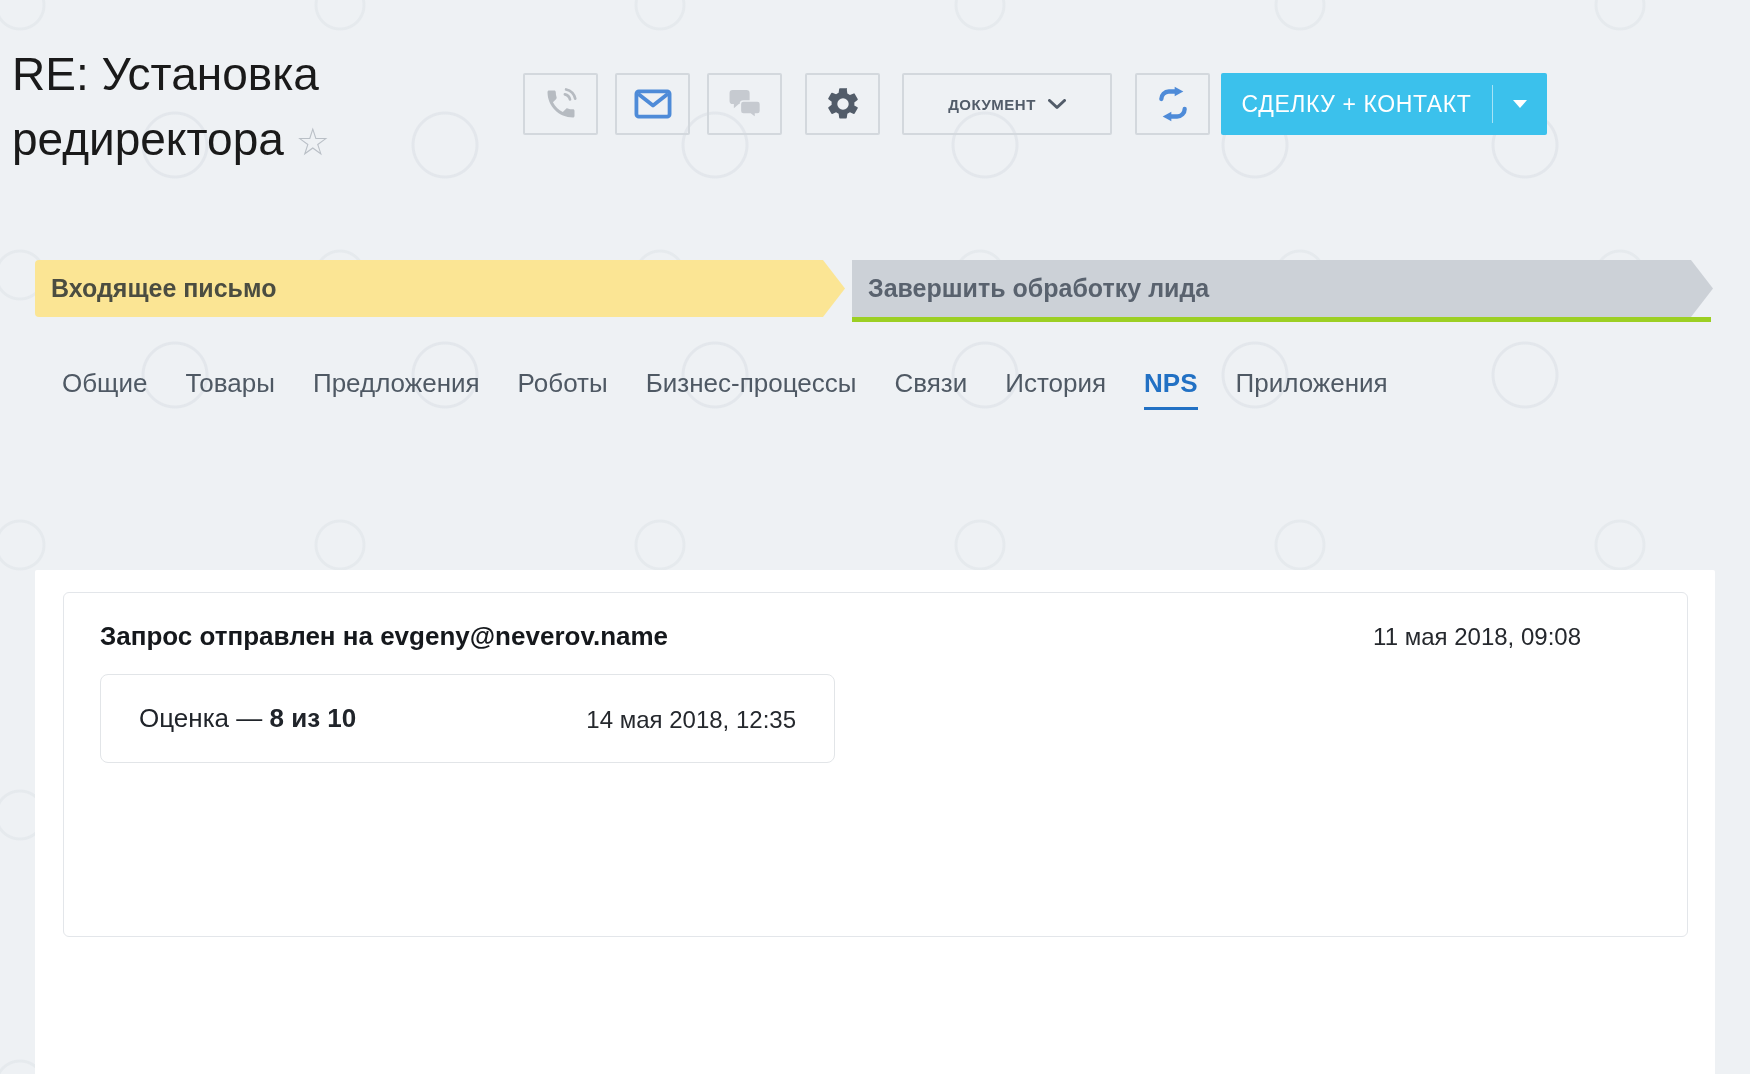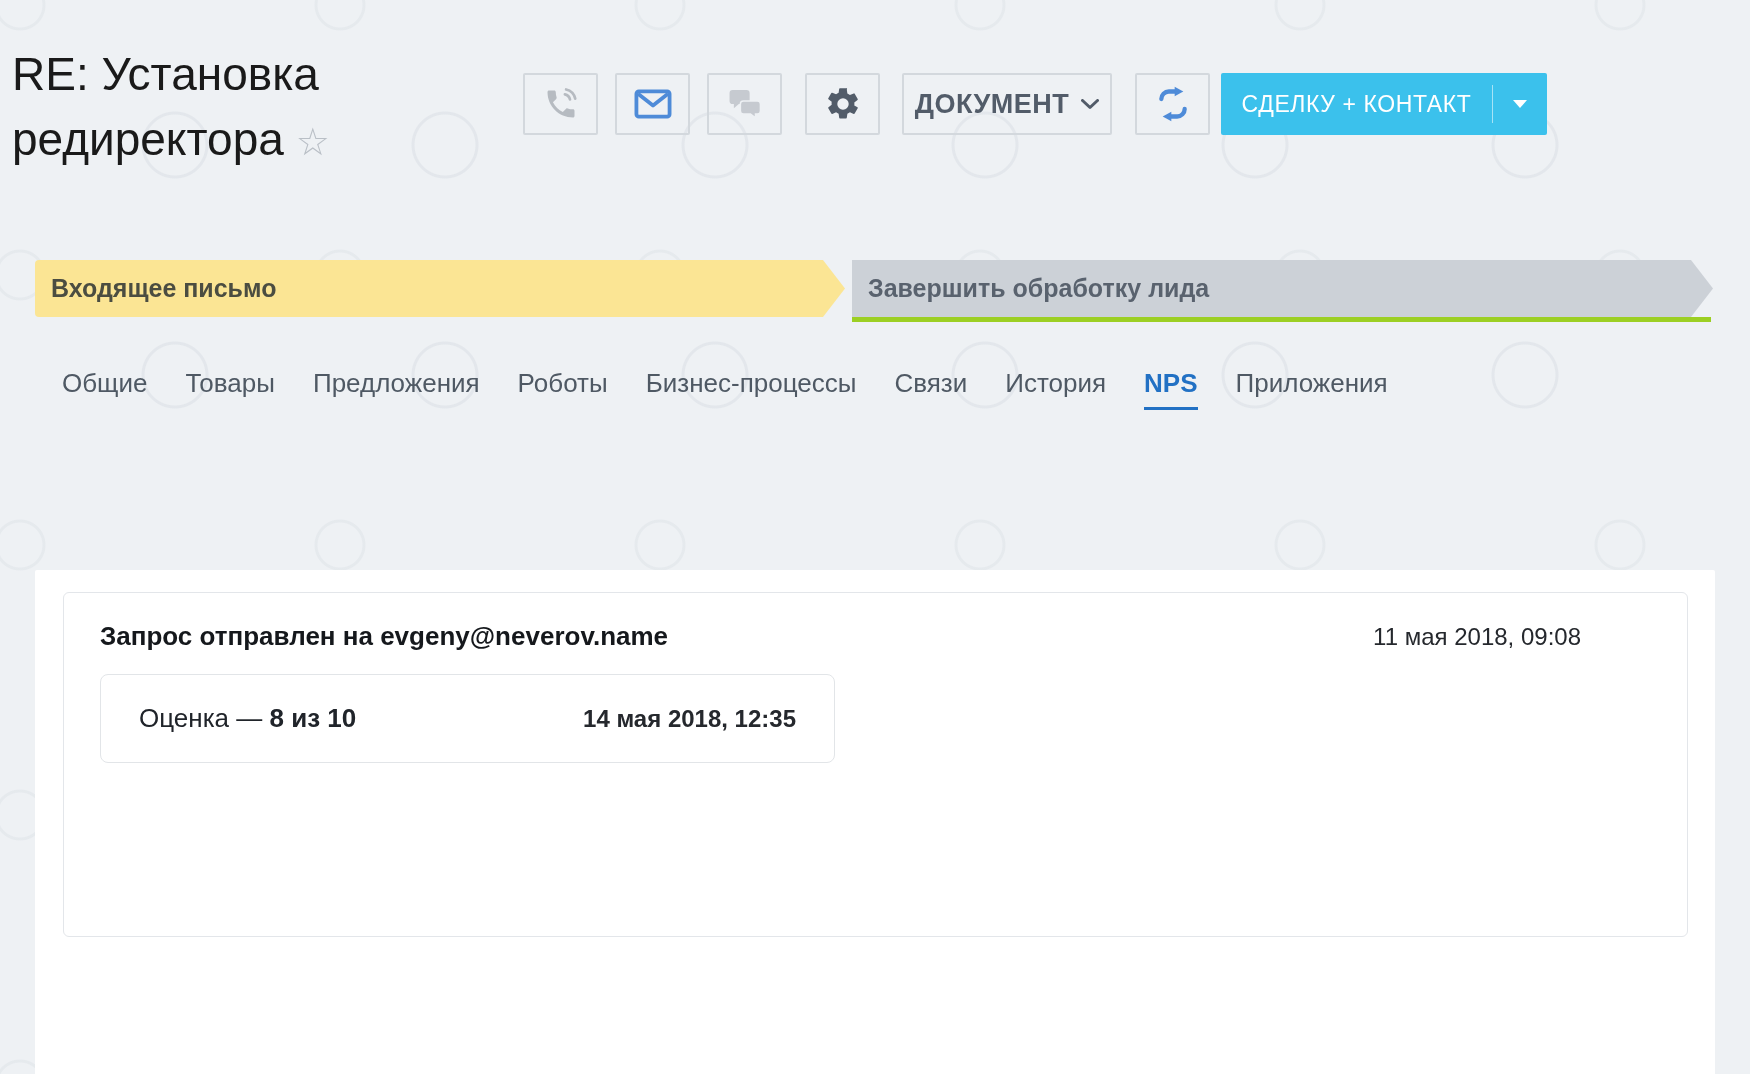--- a/index.html
+++ b/index.html
@@ -35,21 +35,21 @@
     width:75px; height:62px; background:transparent;
     border:2px solid #d3d8dd; border-radius:2px;
     display:flex; align-items:center; justify-content:center; cursor:pointer;
   }
   .icon-btn.m17 { margin-left:17px; }
   .icon-btn.m23 { margin-left:23px; }
   .doc-btn {
     margin-left:22px; width:210px; height:62px; background:transparent;
     border:2px solid #d3d8dd; border-radius:2px; cursor:pointer;
     display:flex; align-items:center; justify-content:center; gap:12px;
-    font-family:inherit; font-size:27px; font-weight:600; color:#525c69; letter-spacing:.5px;
+    font-family:inherit; font-size:15px; font-weight:600; color:#525c69; letter-spacing:.5px;
   }
   .primary-btn {
     margin-left:11px; width:326px; height:62px; border-radius:2px;
     background:#3bc1ec; display:flex; align-items:center; cursor:pointer;
   }
   .primary-label {
     flex:1; text-align:center; color:#ffffff; font-size:23px; letter-spacing:.6px;
   }
   .primary-divider { width:1px; height:38px; background:rgba(255,255,255,.55); }
   .primary-caret-zone { width:54px; display:flex; align-items:center; justify-content:center; }
@@ -101,24 +101,24 @@
     padding:28px 36px;
   }
   .event-head { display:flex; justify-content:space-between; align-items:baseline; }
   .event-title { font-size:26px; font-weight:700; color:#15181c; }
   .event-date { font-size:24px; color:#25282d; margin-right:70px;margin-left:48px; }
 
   .quote-box {
     margin-top:22px; width:735px; border:1px solid #e2e5e8; border-radius:8px;
     padding:28px 38px; background:#ffffff;
   }
-  .quote-head { display:flex; justify-content:space-between; align-items:center; }
+  .quote-head { display:flex; justify-content:space-between; align-items:flex-end; }
   .score { font-size:26px; color:#20242a; }
   .score b { font-weight:700; }
-  .quote-date { font-size:24px; color:#25282d;font-weight:bold; }
+  .quote-date { font-size:24px; color:#25282d; }
   .comment {
     margin-top:26px; max-width:540px; font-size:26px; font-style:italic;
     line-height:1.85; color:#1d2025;
   }
 </style>
 </head>
 <body>
 
 <h1 class="page-title">
   <span>RE: Установка редиректора</span><span class="star">☆</span>

